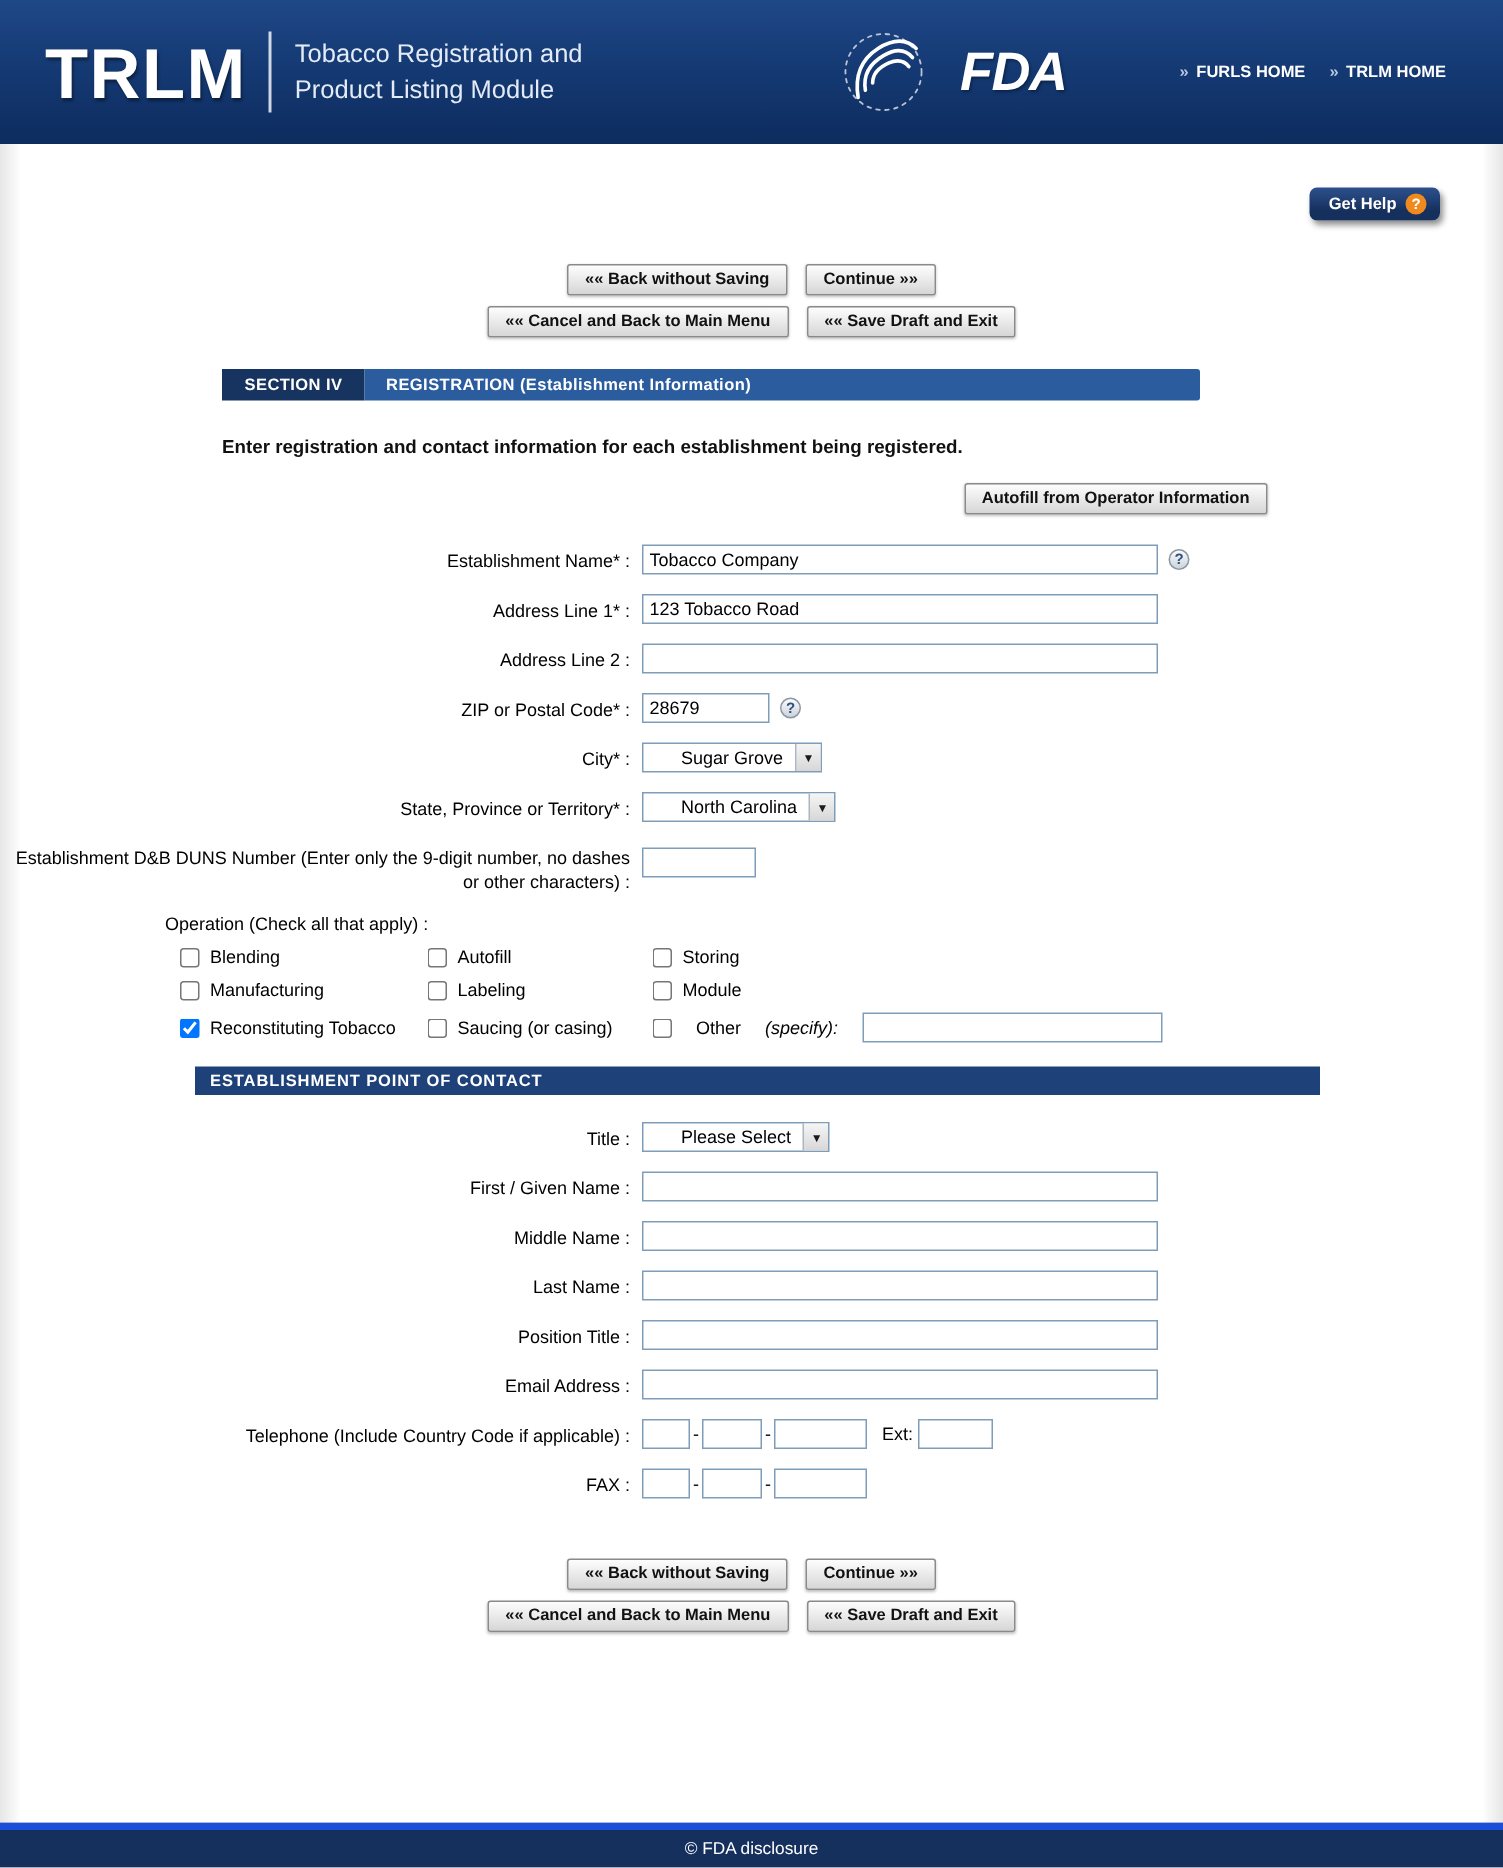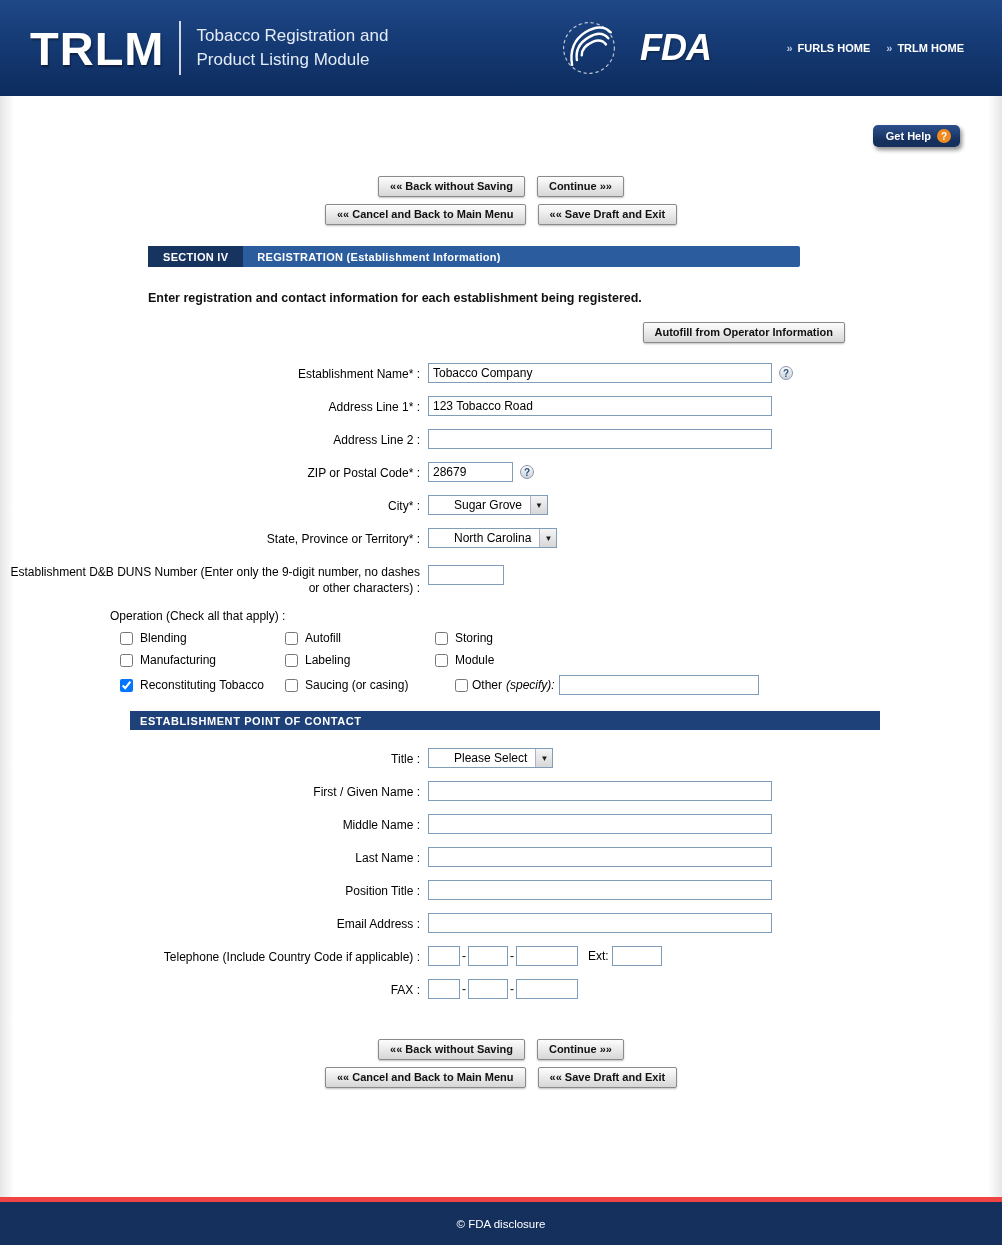--- a/index.html
+++ b/index.html
@@ -50,32 +50,32 @@
 
   .fselect { display:inline-flex; align-items:stretch; border:1px solid #7f9db9; background:#fff; height:20px; cursor:pointer; }
   .fselect .sel-text { padding:2px 8px 0 4px; font-size:12px; white-space:nowrap; }
   .fselect .sel-arrow { width:17px; background:linear-gradient(180deg,#f5f5f5,#d7d7d7); border-left:1px solid #aab6c3; display:flex; align-items:center; justify-content:center; font-size:8px; color:#1a1a1a; }
 
   .op-label { margin:4px 0 8px 110px; }
   .op-grid { margin-left:120px; display:grid; grid-template-columns:165px 150px auto; row-gap:8px; }
   .op-item { display:flex; align-items:center; gap:7px; }
   .op-item input[type=checkbox] { width:13px; height:13px; cursor:pointer; }
   .specify { font-style:italic; }
-  .other-wrap { display:flex; align-items:center; gap:4px;margin-left:20px; }
+  .other-wrap { display:flex; align-items:center; gap:16px; }
 
   .poc-bar { margin:16px 0 18px 130px; width:750px; height:19px; background:#1d4178; color:#fff; font-size:11px; font-weight:bold; display:flex; align-items:center; padding-left:10px; letter-spacing:.6px; }
 
   .dash { padding:3px 2px 0 2px; }
   .ext-label { padding:3px 3px 0 10px; }
 
   .btn-row.b1 { margin-top:40px; }
   .btn-row.b2 { margin-top:7px; }
 
   
-  .footer { flex:0 0 auto; height:48px; background:#16305e; border-top:5px solid #ef4444; display:flex; align-items:center; justify-content:center; color:#fff; font-size:11.5px; }
+  .footer { flex:0 0 auto; height:30px; background:#16305e; border-top:5px solid #1d4ed8; display:flex; align-items:center; justify-content:center; color:#fff; font-size:11.5px; }
   .footer span { cursor:pointer; }
 </style>
 </head>
 <body>
 
 <div class="page">
 
   <div class="header">
     <div class="acronym">TRLM</div>
     <div class="hdr-divider"></div>

